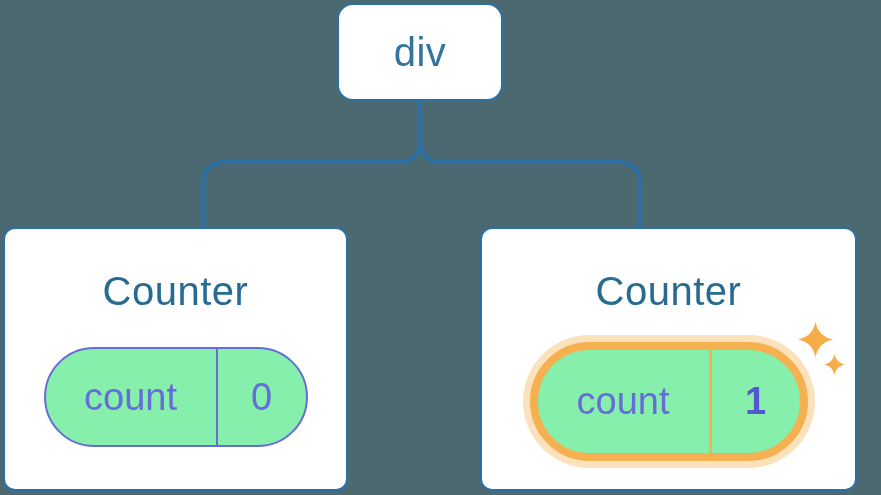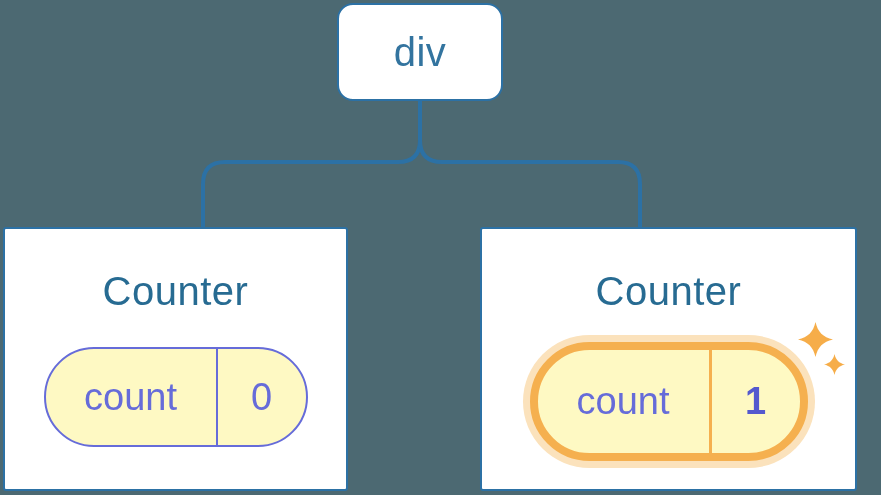--- a/index.html
+++ b/index.html
@@ -9,32 +9,32 @@
     font-family:"Liberation Sans", sans-serif;
   }
   .connectors{position:absolute;left:0;top:0;width:881px;height:495px;}
   .node{
     position:absolute;background:#fff;border:2px solid #2C71A5;border-radius:16px;
     box-sizing:border-box;display:flex;align-items:center;justify-content:center;
   }
   .root-node{left:337px;top:3px;width:166px;height:98px;}
   .root-label{color:#33749F;font-size:40px;font-weight:500;letter-spacing:.5px;}
   .card{
-    position:absolute;background:#fff;border:2px solid #2C71A5;border-radius:3px;
+    position:absolute;background:#fff;border:2px solid #2C71A5;border-radius:12px;
     box-sizing:border-box;top:227px;height:264px;
   }
   .card-left{left:3px;width:345px;}
   .card-right{left:480px;width:377px;}
   .card-title{
     position:absolute;top:40px;left:0;width:100%;text-align:center;
     color:#276B92;font-size:40px;font-weight:500;letter-spacing:.5px;
   }
   .pill{
     position:absolute;left:50%;transform:translateX(-50%);
-    box-sizing:border-box;background:#fef9c3;display:flex;align-items:stretch;
+    box-sizing:border-box;background:#86efac;display:flex;align-items:stretch;
   }
   .pill-plain{
     top:118px;width:264px;height:100px;border:2px solid #666CD9;border-radius:50px;
   }
   .pill-highlight{
     top:113px;width:278px;height:119px;border:8px solid #F5B04F;border-radius:60px;
     box-shadow:0 0 0 7px #FBE2BC;
   }
   .pill-key{
     flex:1;display:flex;align-items:center;justify-content:center;

